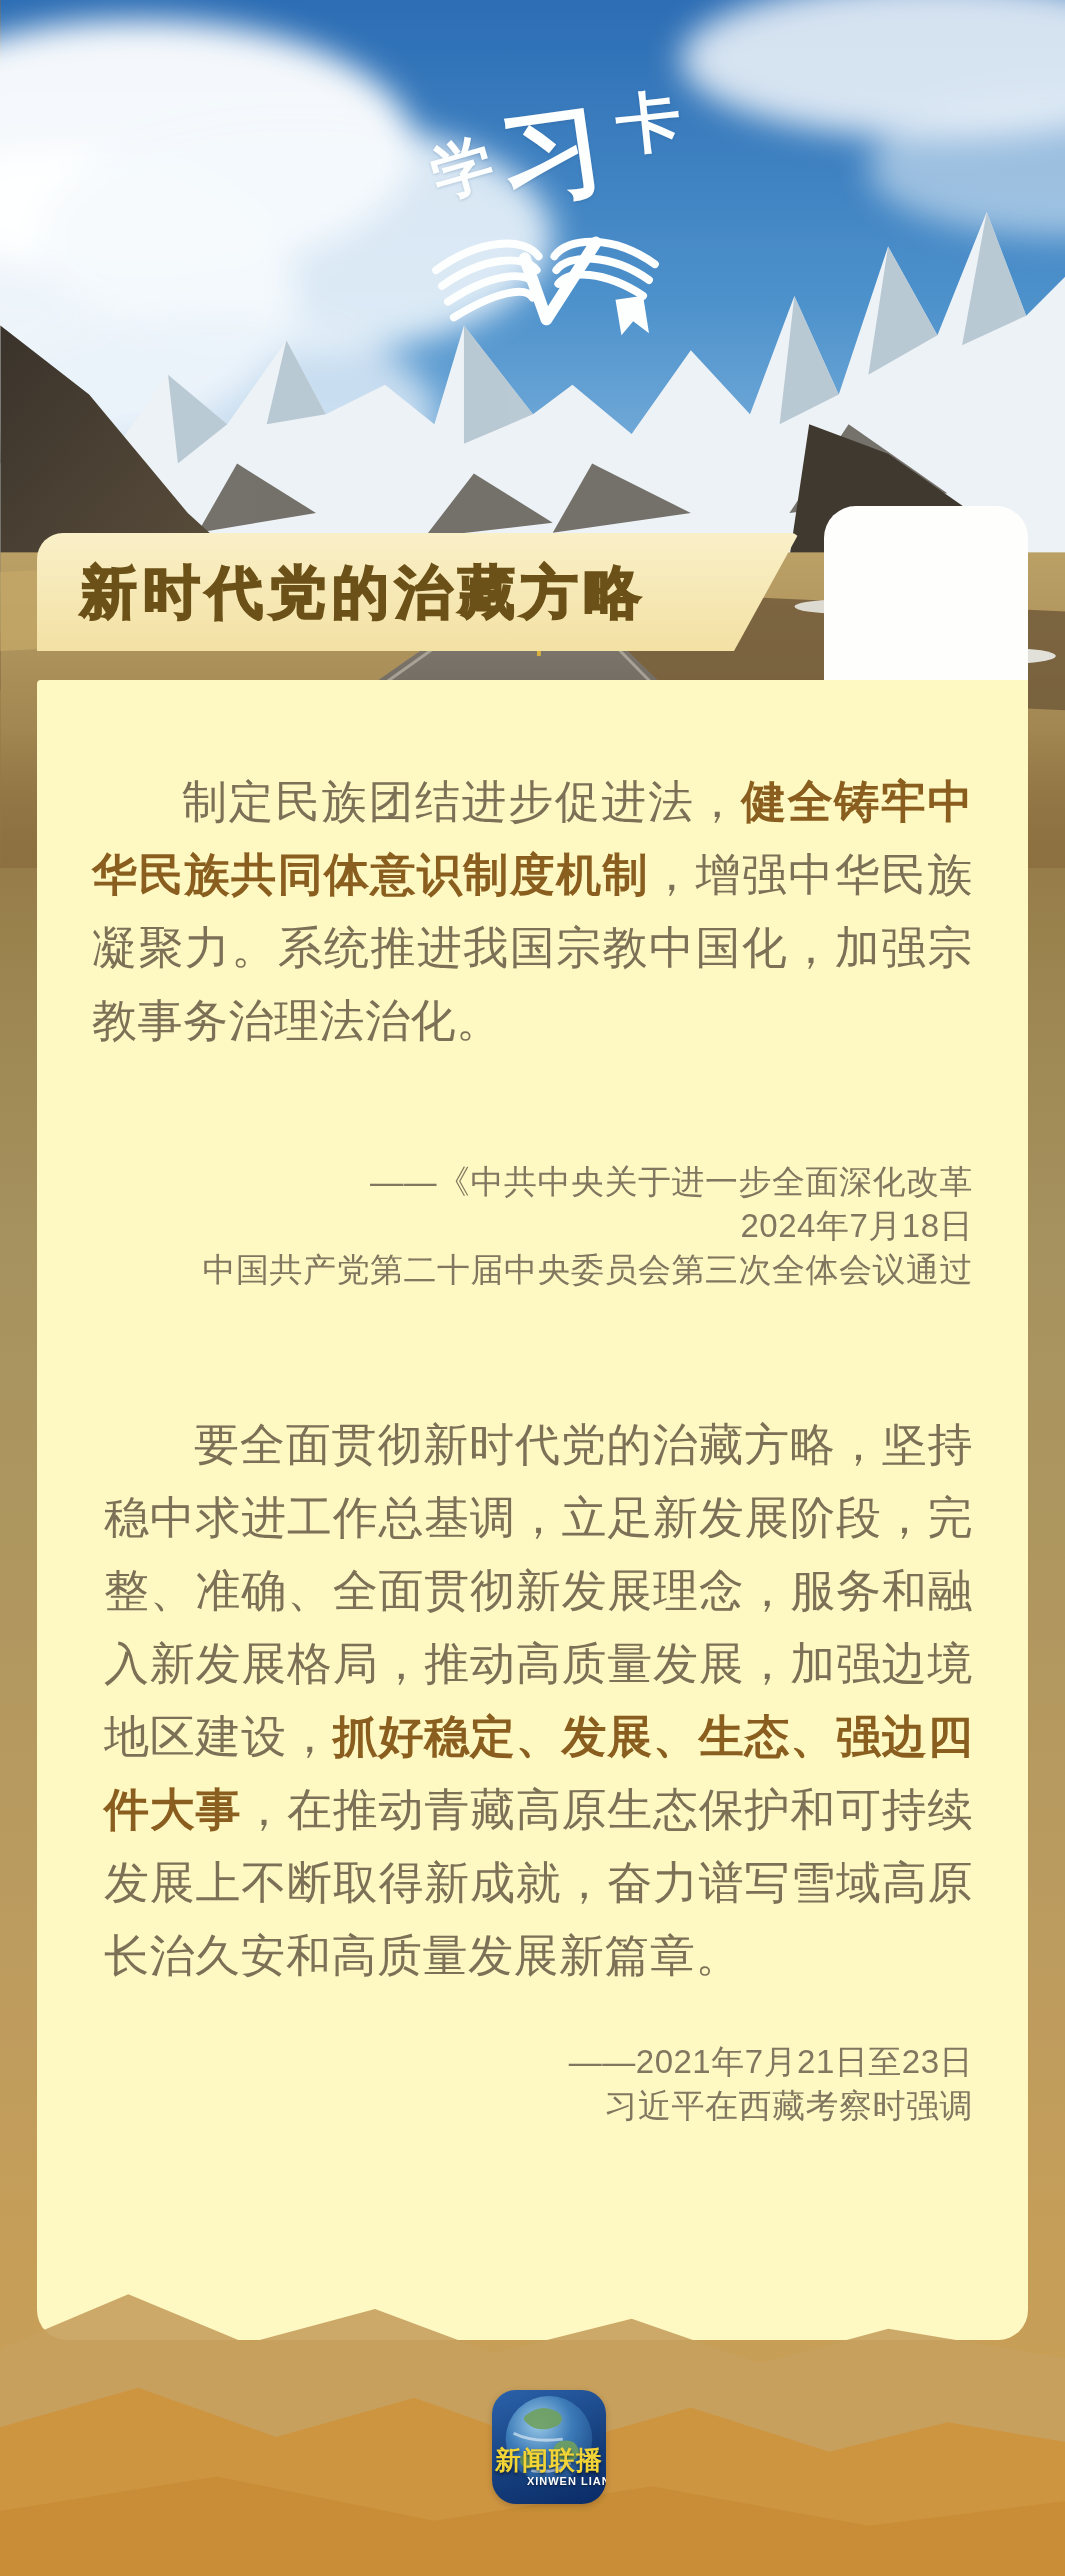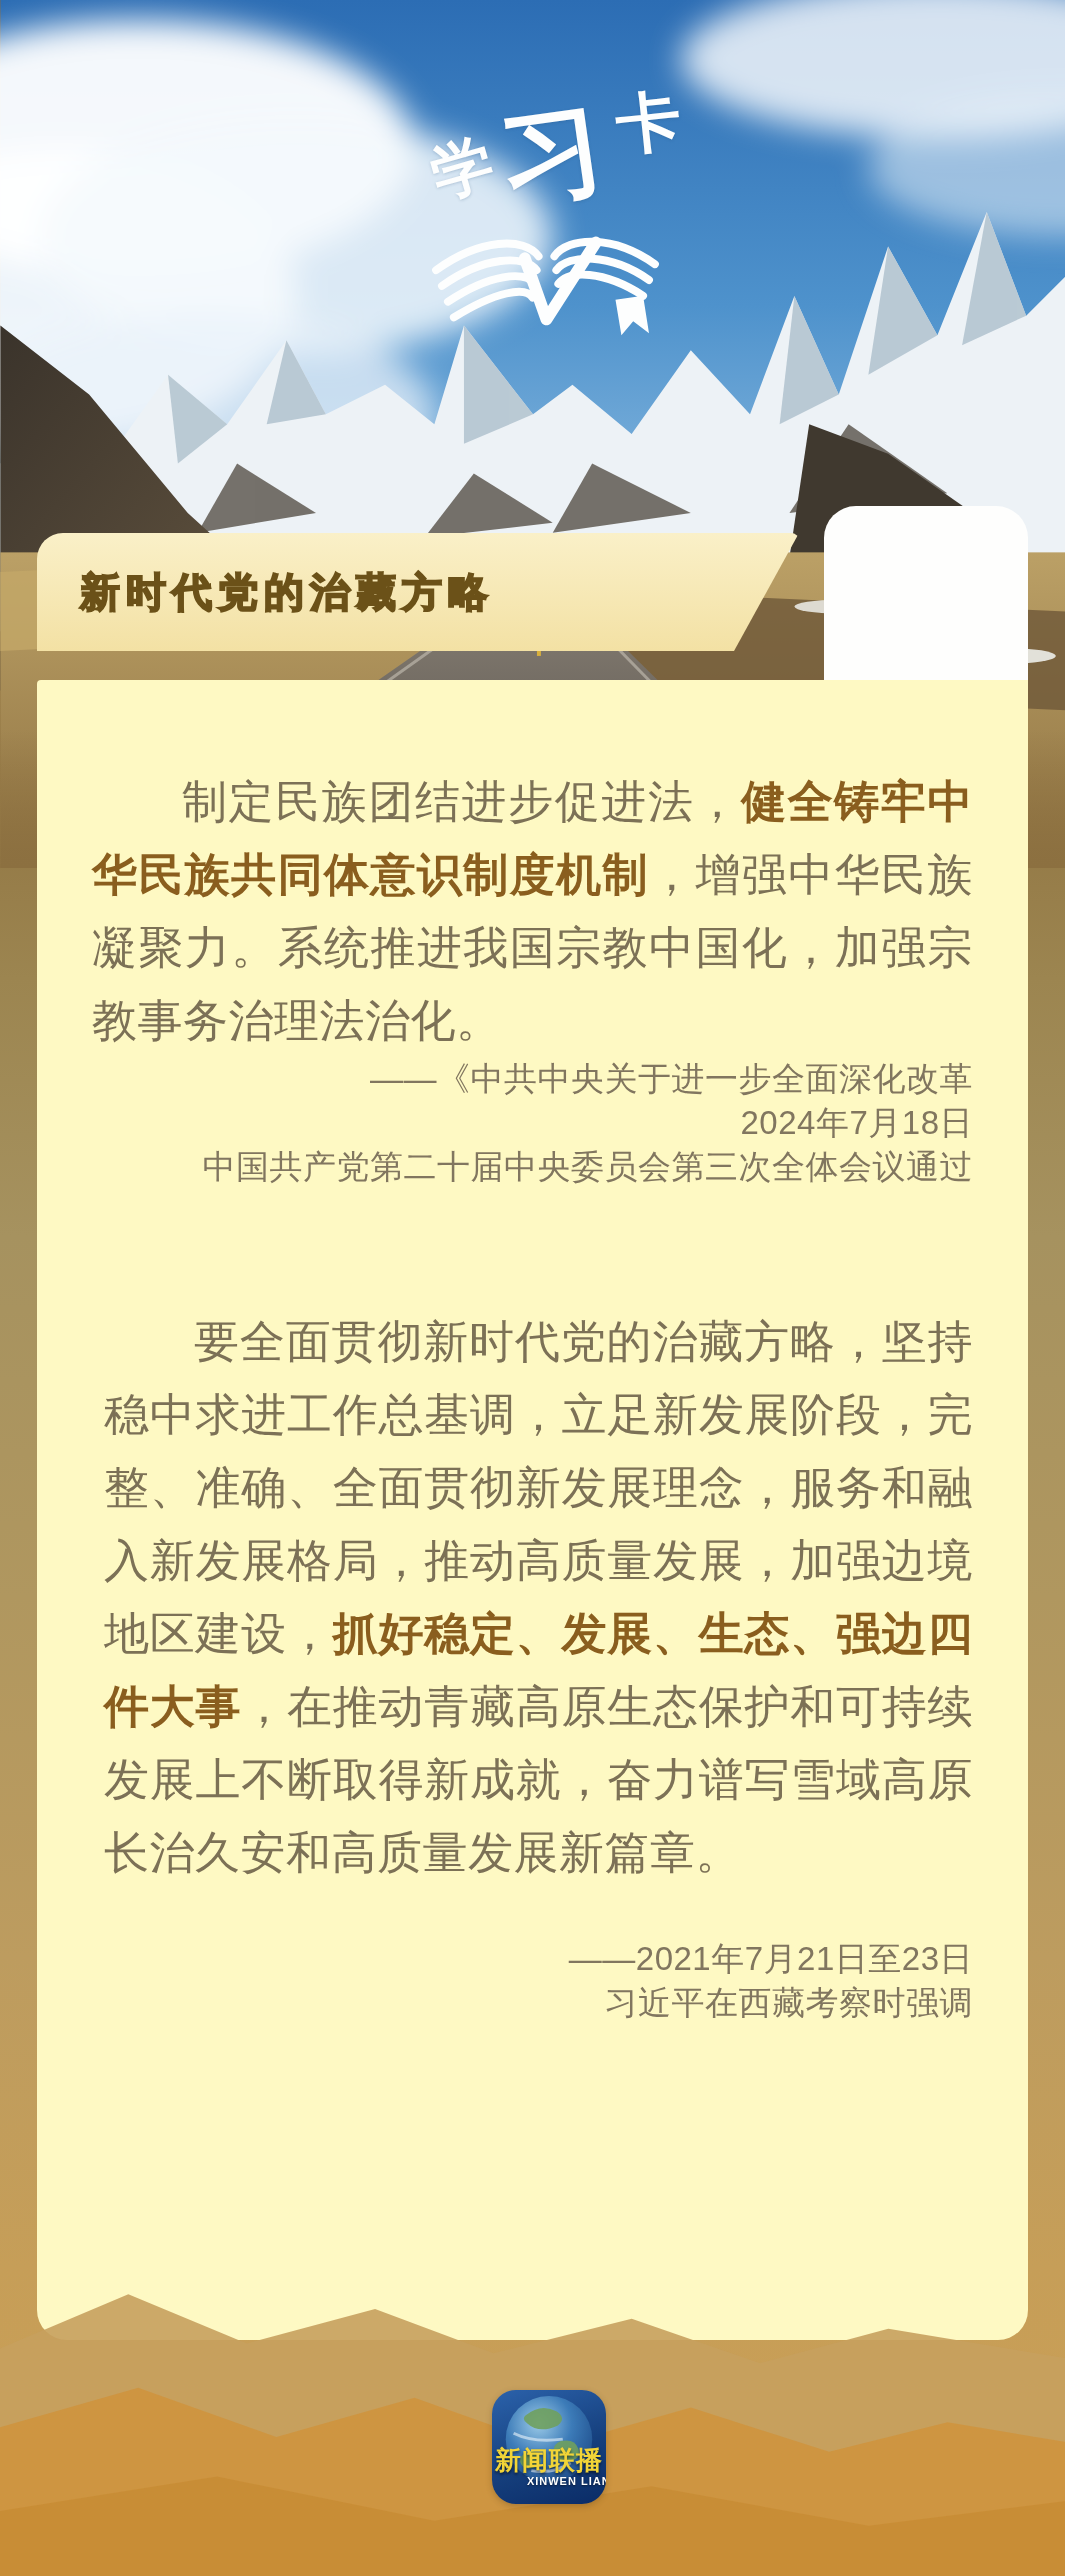--- a/index.html
+++ b/index.html
@@ -20,35 +20,35 @@
   .book{position:absolute;left:8px;top:160px;}
   
   .banner{
     position:absolute;left:37px;top:533px;width:762px;height:118px;
     background:linear-gradient(180deg,#FAF0C8,#F3E1A4);
     border-radius:26px 8px 0 0;
     clip-path:polygon(0 0,100% 0,calc(100% - 65px) 100%,0 100%);
   }
   .banner h1{
     margin:0;line-height:118px;padding-left:43px;
-    font-size:40px;font-weight:bold;letter-spacing:6px;color:#6B5118;
+    font-size:57px;font-weight:bold;letter-spacing:6px;color:#6B5118;
     -webkit-text-stroke:2px #6B5118;white-space:nowrap;
   }
   
   .tab{position:absolute;left:824px;top:506px;width:204px;height:257px;background:#FEFEFD;border-radius:32px 32px 0 0;}
   .card{
     position:absolute;left:37px;top:680px;width:991px;height:1660px;
     background:#fef9c3;border-radius:0 0 30px 30px;border-top-left-radius:4px;
     box-sizing:border-box;padding:85px 55px 0 55px;
   }
   .para{margin:0;font-size:45px;line-height:73px;color:#7C7156;
     text-align:justify;text-indent:2em;letter-spacing:0.5px;}
   .para b{font-weight:bold;color:#8A5E1E;}
   .attr{font-size:33px;line-height:44px;color:#81765F;text-align:right;letter-spacing:0.5px;}
-  .attr1{}
+  .attr1{margin-top:103px;}
   .para2{margin-top:116px;margin-left:12px;}
   .attr2{margin-top:48px;}
   
   .hills{position:absolute;left:0;bottom:0;width:1066px;height:336px;display:block;}
   
   .applogo{
     position:absolute;left:492px;top:2390px;width:114px;height:114px;
     border-radius:24px;overflow:hidden;
     background:linear-gradient(160deg,#2B62AB 0%,#16407E 55%,#0A2B66 100%);
     box-shadow:0 2px 6px rgba(60,40,10,.25);

